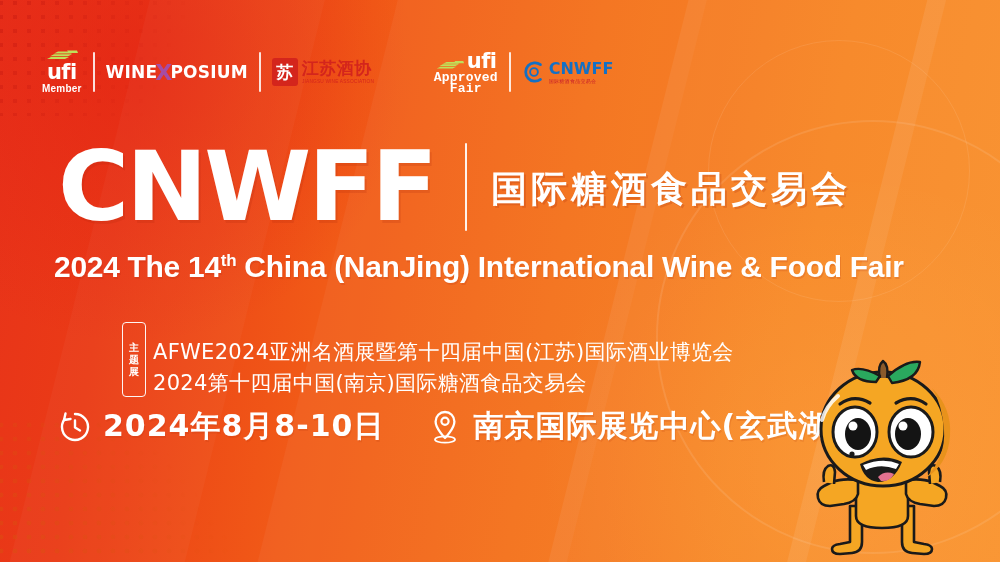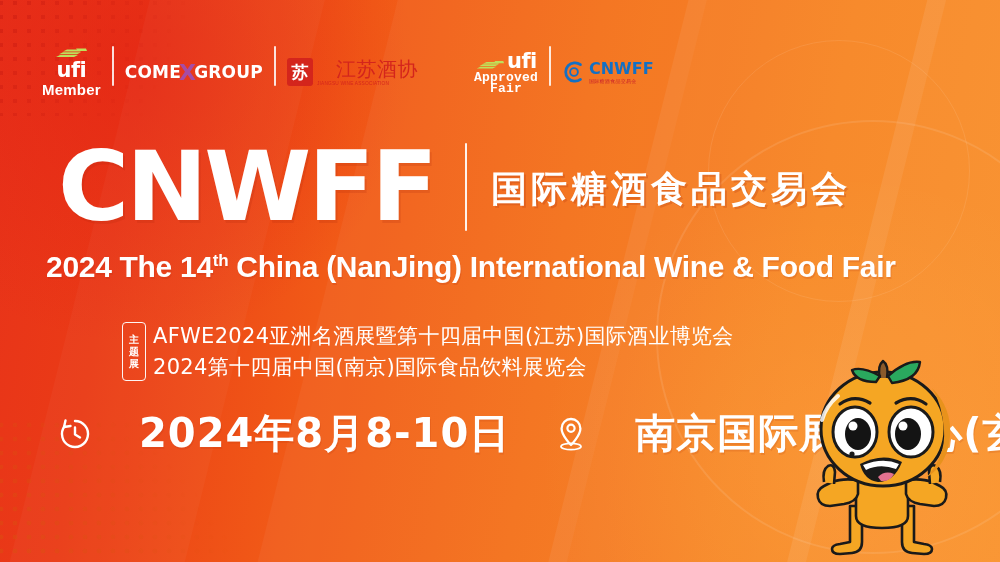--- a/index.html
+++ b/index.html
@@ -30,42 +30,42 @@
   .dots-bl{left:-6px;bottom:-6px;width:260px;height:150px;
     background-image:radial-gradient(rgba(215,85,15,.45) 2.4px, transparent 2.6px);
     -webkit-mask-image:linear-gradient(55deg,#000 0%,transparent 70%);
     mask-image:linear-gradient(55deg,#000 0%,transparent 70%);}
   .arc{position:absolute;right:-90px;top:120px;width:430px;height:430px;
     border:2px solid rgba(255,255,255,.10);border-radius:50%;pointer-events:none;}
   .arc2{position:absolute;right:30px;top:40px;width:260px;height:260px;
     border:1px solid rgba(255,255,255,.09);border-radius:50%;pointer-events:none;}
 
   
-  #logobar{position:absolute;left:42px;top:46px;height:52px;display:flex;align-items:flex-start;gap:0;}
+  #logobar{position:absolute;left:42px;top:46px;height:52px;display:flex;align-items:center;gap:0;}
   .logo{display:flex;align-items:center;justify-content:center;height:52px;}
   .vsep{width:2px;height:40px;background:rgba(255,255,255,.85);margin:0 11px;border-radius:1px;}
 
   .ufi{display:flex;flex-direction:column;align-items:center;justify-content:center;line-height:1;}
   .ufi .wing{height:11px;margin-bottom:1px;}
   .ufi .word{font-weight:bold;font-size:21px;color:#fff;letter-spacing:-.5px;
      font-family:"DejaVu Sans", sans-serif;}
-  .ufi .sub{font-weight:bold;font-size:15px;color:#fff;letter-spacing:.2px;margin-top:1px;}
+  .ufi .sub{font-weight:bold;font-size:10px;color:#fff;letter-spacing:.2px;margin-top:1px;}
   .ufi.appr .sub{font-size:13px;line-height:10px;text-align:center;font-family:Liberation Mono, monospace;}
   .ufi.appr .row{display:flex;align-items:flex-end;gap:2px;}
 
   .comex{font-weight:bold;font-size:17px;color:#fff;letter-spacing:.2px;display:flex;align-items:center;
     font-family:"DejaVu Sans", sans-serif;}
   .comex .x{color:#a64ca6;font-size:22px;margin:0 -2px;font-weight:bold;}
 
   .cn-logo{display:flex;align-items:center;gap:4px;}
   .seal{width:26px;height:28px;background:#d4251c;border-radius:3px;color:#fff;
      font-size:17px;font-weight:bold;display:flex;align-items:center;justify-content:center;
      font-family:"DejaVu Sans", sans-serif;}
   .cn-logo .txt{display:flex;flex-direction:column;line-height:1;}
-  .cn-logo .main{font-size:20px;font-weight:normal;color:#d4251c;letter-spacing:.5px;margin-left:19px;}
+  .cn-logo .main{font-size:17px;font-weight:bold;color:#d4251c;letter-spacing:.5px;}
   .cn-logo .tiny{font-size:5px;color:#d4251c;letter-spacing:.2px;margin-top:2px;transform:scale(.95);transform-origin:left;}
   .zm .main{color:#d4251c;}
   .zm .beast{width:26px;height:30px;}
 
   .cnwff-logo{display:flex;align-items:center;gap:3px;}
   .cnwff-logo .mark{width:24px;height:24px;}
   .cnwff-logo .txt{display:flex;flex-direction:column;line-height:1;}
   .cnwff-logo .main{font-size:16px;font-weight:bold;color:#1470c4;letter-spacing:0;
      font-family:"DejaVu Sans", sans-serif;}
   .cnwff-logo .tiny{font-size:5px;color:#c8202a;margin-top:2px;letter-spacing:.3px;}
@@ -74,41 +74,41 @@
   #headline{position:absolute;left:58px;top:138px;display:flex;align-items:center;}
   #cnwff{font-family:"DejaVu Sans", sans-serif;font-weight:bold;font-size:97px;color:#fff;
      letter-spacing:-3px;line-height:1;text-shadow:2px 3px 0 rgba(170,40,10,.18);}
   #title-div{width:2px;height:88px;background:rgba(255,255,255,.92);margin:0 24px 0 30px;border-radius:1px;}
   #cn-title{display:flex;flex-direction:column;line-height:1.04;}
   #cn-title .l1,#cn-title .l2{font-family:"DejaVu Sans", sans-serif;font-weight:bold;font-size:36px;color:#fff;
      text-shadow:2px 2px 0 rgba(170,40,10,.22);}
   #cn-title .l2{letter-spacing:4px;margin-top:4px;}
 
   
-  #sub-en{position:absolute;left:46px;top:250px;font-family:"Liberation Sans", sans-serif;
+  #sub-en{position:absolute;left:54px;top:250px;font-family:"Liberation Sans", sans-serif;
      font-weight:bold;font-size:30px;color:#fff;letter-spacing:-.3px;white-space:nowrap;
      text-shadow:1px 2px 0 rgba(170,40,10,.16);}
   #sub-en sup{font-size:17px;vertical-align:super;}
 
   
   #themes{position:absolute;left:122px;top:322px;display:flex;align-items:stretch;gap:7px;}
   #theme-badge{width:22px;border:1.6px solid rgba(255,255,255,.95);border-radius:4px;
      display:flex;flex-direction:column;align-items:center;justify-content:center;
      padding:3px 0;gap:1px;}
   #theme-badge span{font-size:10px;color:#fff;font-weight:bold;line-height:11px;
      font-family:"DejaVu Sans", sans-serif;}
-  #theme-lines{display:flex;flex-direction:column;justify-content:center;gap:3px;}
+  #theme-lines{display:flex;flex-direction:column;justify-content:center;gap:3px;margin-top:16px;}
   #theme-lines div{font-family:"DejaVu Sans", sans-serif;font-size:21px;color:#fff;font-weight:500;
      letter-spacing:.3px;white-space:nowrap;}
 
   
   #meta{position:absolute;left:58px;top:406px;display:flex;align-items:center;gap:14px;}
   #meta .item{display:flex;align-items:center;gap:11px;}
-  #meta .txt{font-family:"DejaVu Sans", sans-serif;font-size:40px;color:#fff;font-weight:bold;
-     letter-spacing:1px;white-space:nowrap;text-shadow:1px 2px 0 rgba(170,40,10,.14);margin-left:36px;}
+  #meta .txt{font-family:"DejaVu Sans", sans-serif;font-size:30px;color:#fff;font-weight:bold;
+     letter-spacing:1px;white-space:nowrap;text-shadow:1px 2px 0 rgba(170,40,10,.14);}
   #meta .gap{width:16px;}
   svg.ico{display:block;}
 
   
   #mascot{position:absolute;right:6px;bottom:-6px;width:210px;height:212px;}
 </style>
 </head>
 <body>
 
 <div id="banner">
@@ -138,23 +138,23 @@
         </svg>
         <div class="word">ufi</div>
         <div class="sub">Member</div>
       </div>
     </div>
 
     <div class="vsep"></div>
 
     <div class="logo">
       <div class="comex">
-        <span>COME</span>
+        <span>WINE</span>
         <span class="x">X</span>
-        <span>GROUP</span>
+        <span>POSIUM</span>
       </div>
     </div>
 
     <div class="vsep"></div>
 
     <div class="logo">
       <div class="cn-logo">
         <div class="seal">苏</div>
         <div class="txt">
           <div class="main">江苏酒协</div>
@@ -214,21 +214,21 @@
   <div id="sub-en"><span>2024 The 14</span><sup>th</sup><span> China (NanJing) International Wine &amp; Food Fair</span></div>
 
   <div id="themes">
     <div id="theme-badge">
       <span>主</span>
       <span>题</span>
       <span>展</span>
     </div>
     <div id="theme-lines">
       <div>AFWE2024亚洲名酒展暨第十四届中国(江苏)国际酒业博览会</div>
-      <div>2024第十四届中国(南京)国际食品饮料展览会</div>
+      <div>2024第十四届中国(南京)国际糖酒食品交易会</div>
     </div>
   </div>
 
   <div id="meta">
     <div class="item">
       <svg class="ico" width="34" height="34" viewBox="0 0 34 34">
         <path d="M17 4 A13 13 0 1 1 6.5 9.3" fill="none" stroke="#fff" stroke-width="2.4" stroke-linecap="round"></path>
         <path d="M7.5 3.5 L6 10 L12.5 9" fill="none" stroke="#fff" stroke-width="2.4" stroke-linecap="round" stroke-linejoin="round"></path>
         <path d="M17 10.5 L17 17.5 L22 20.5" fill="none" stroke="#fff" stroke-width="2.4" stroke-linecap="round" stroke-linejoin="round"></path>
       </svg>

